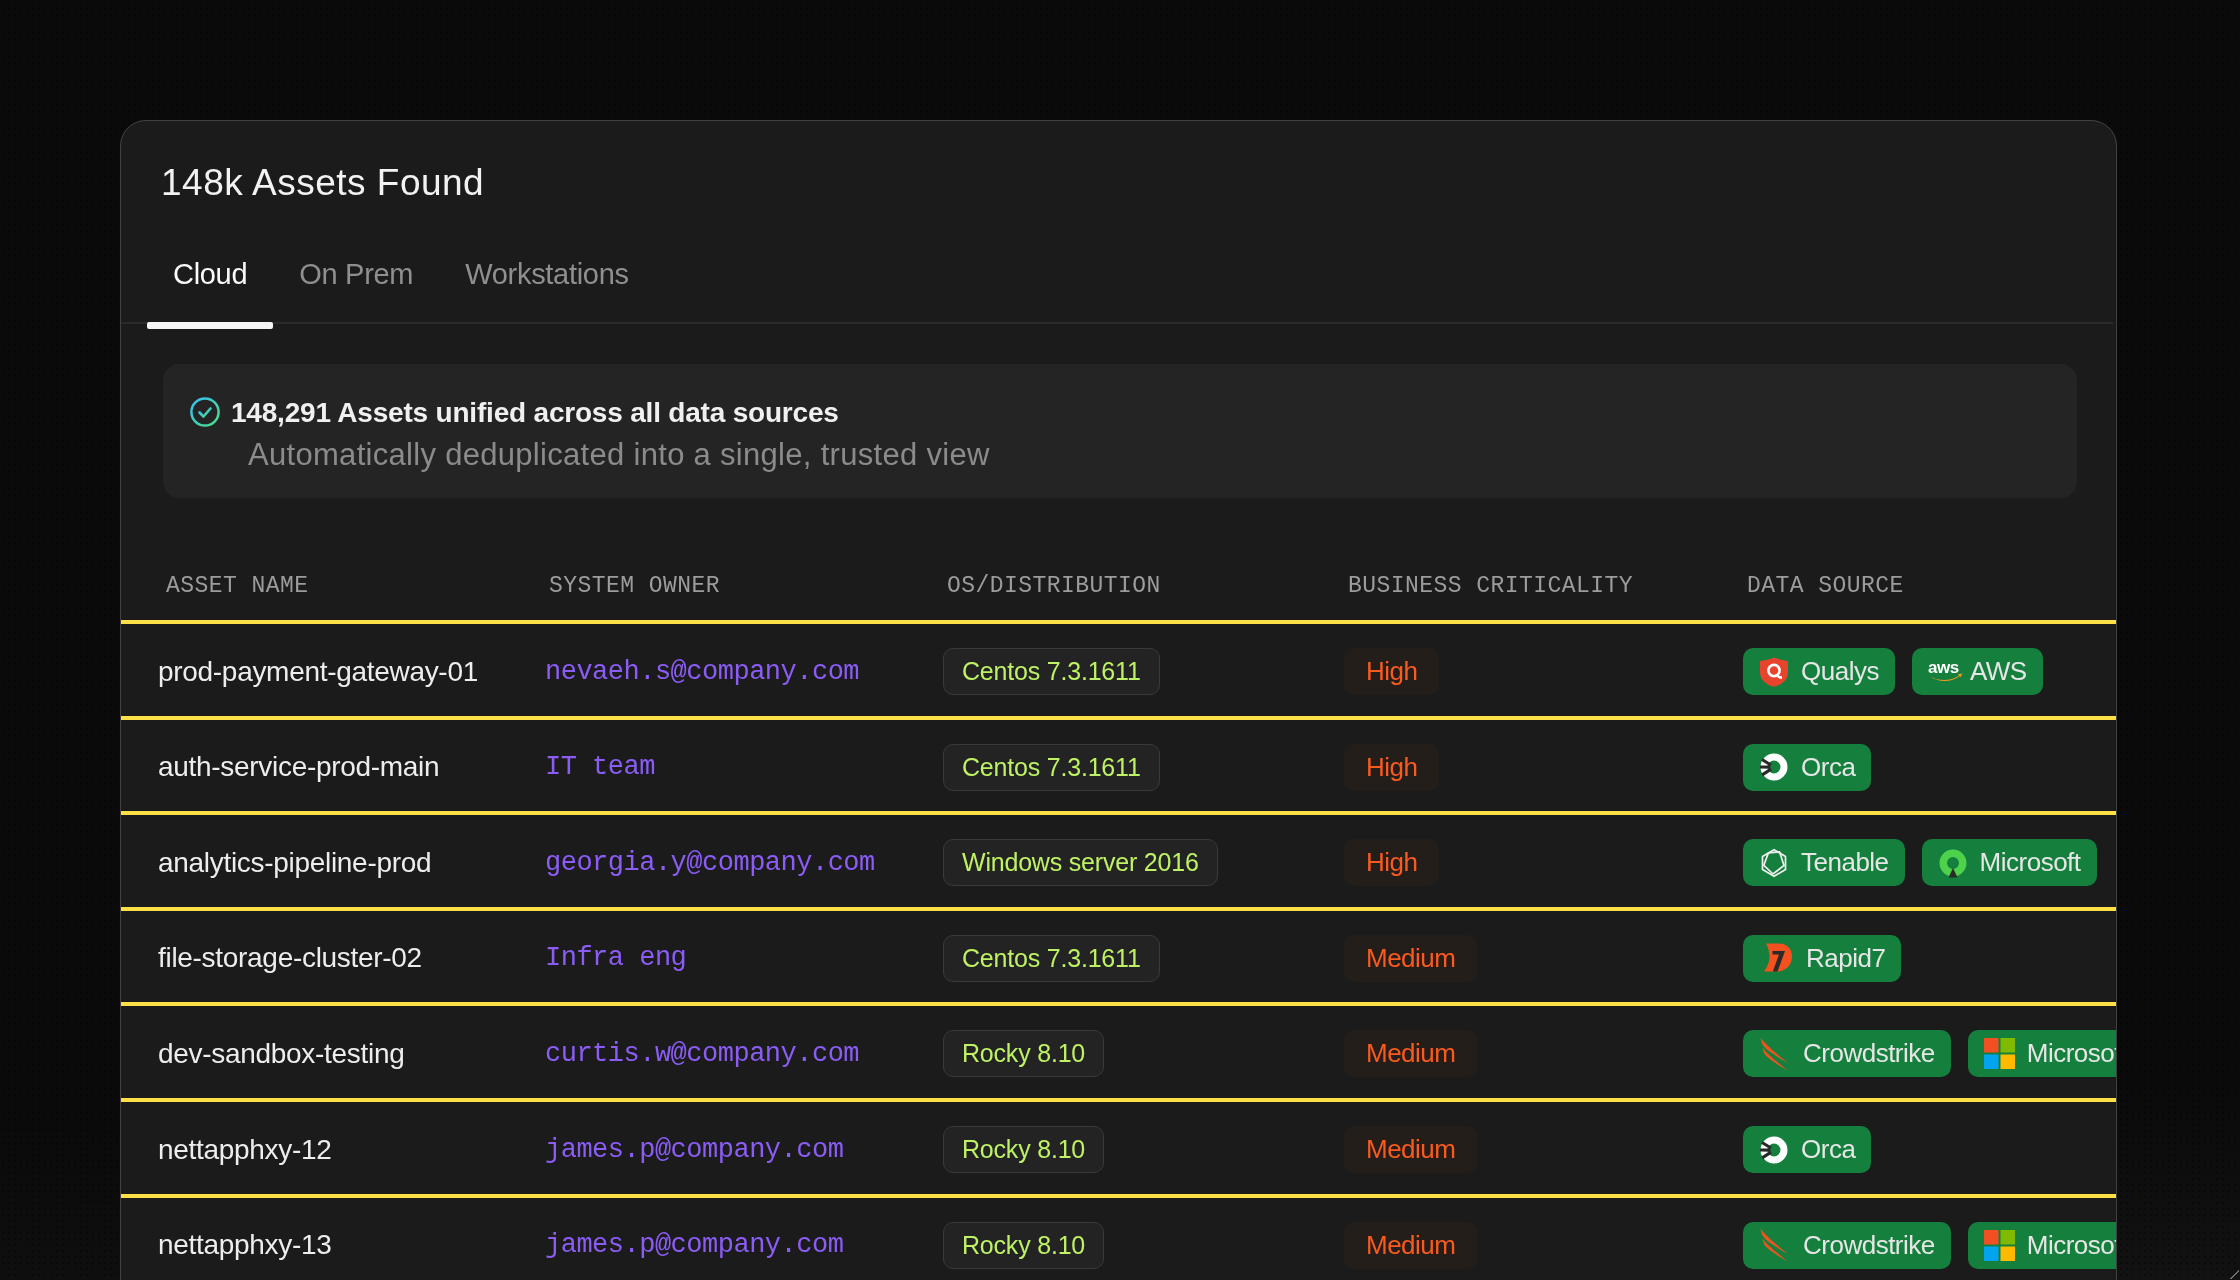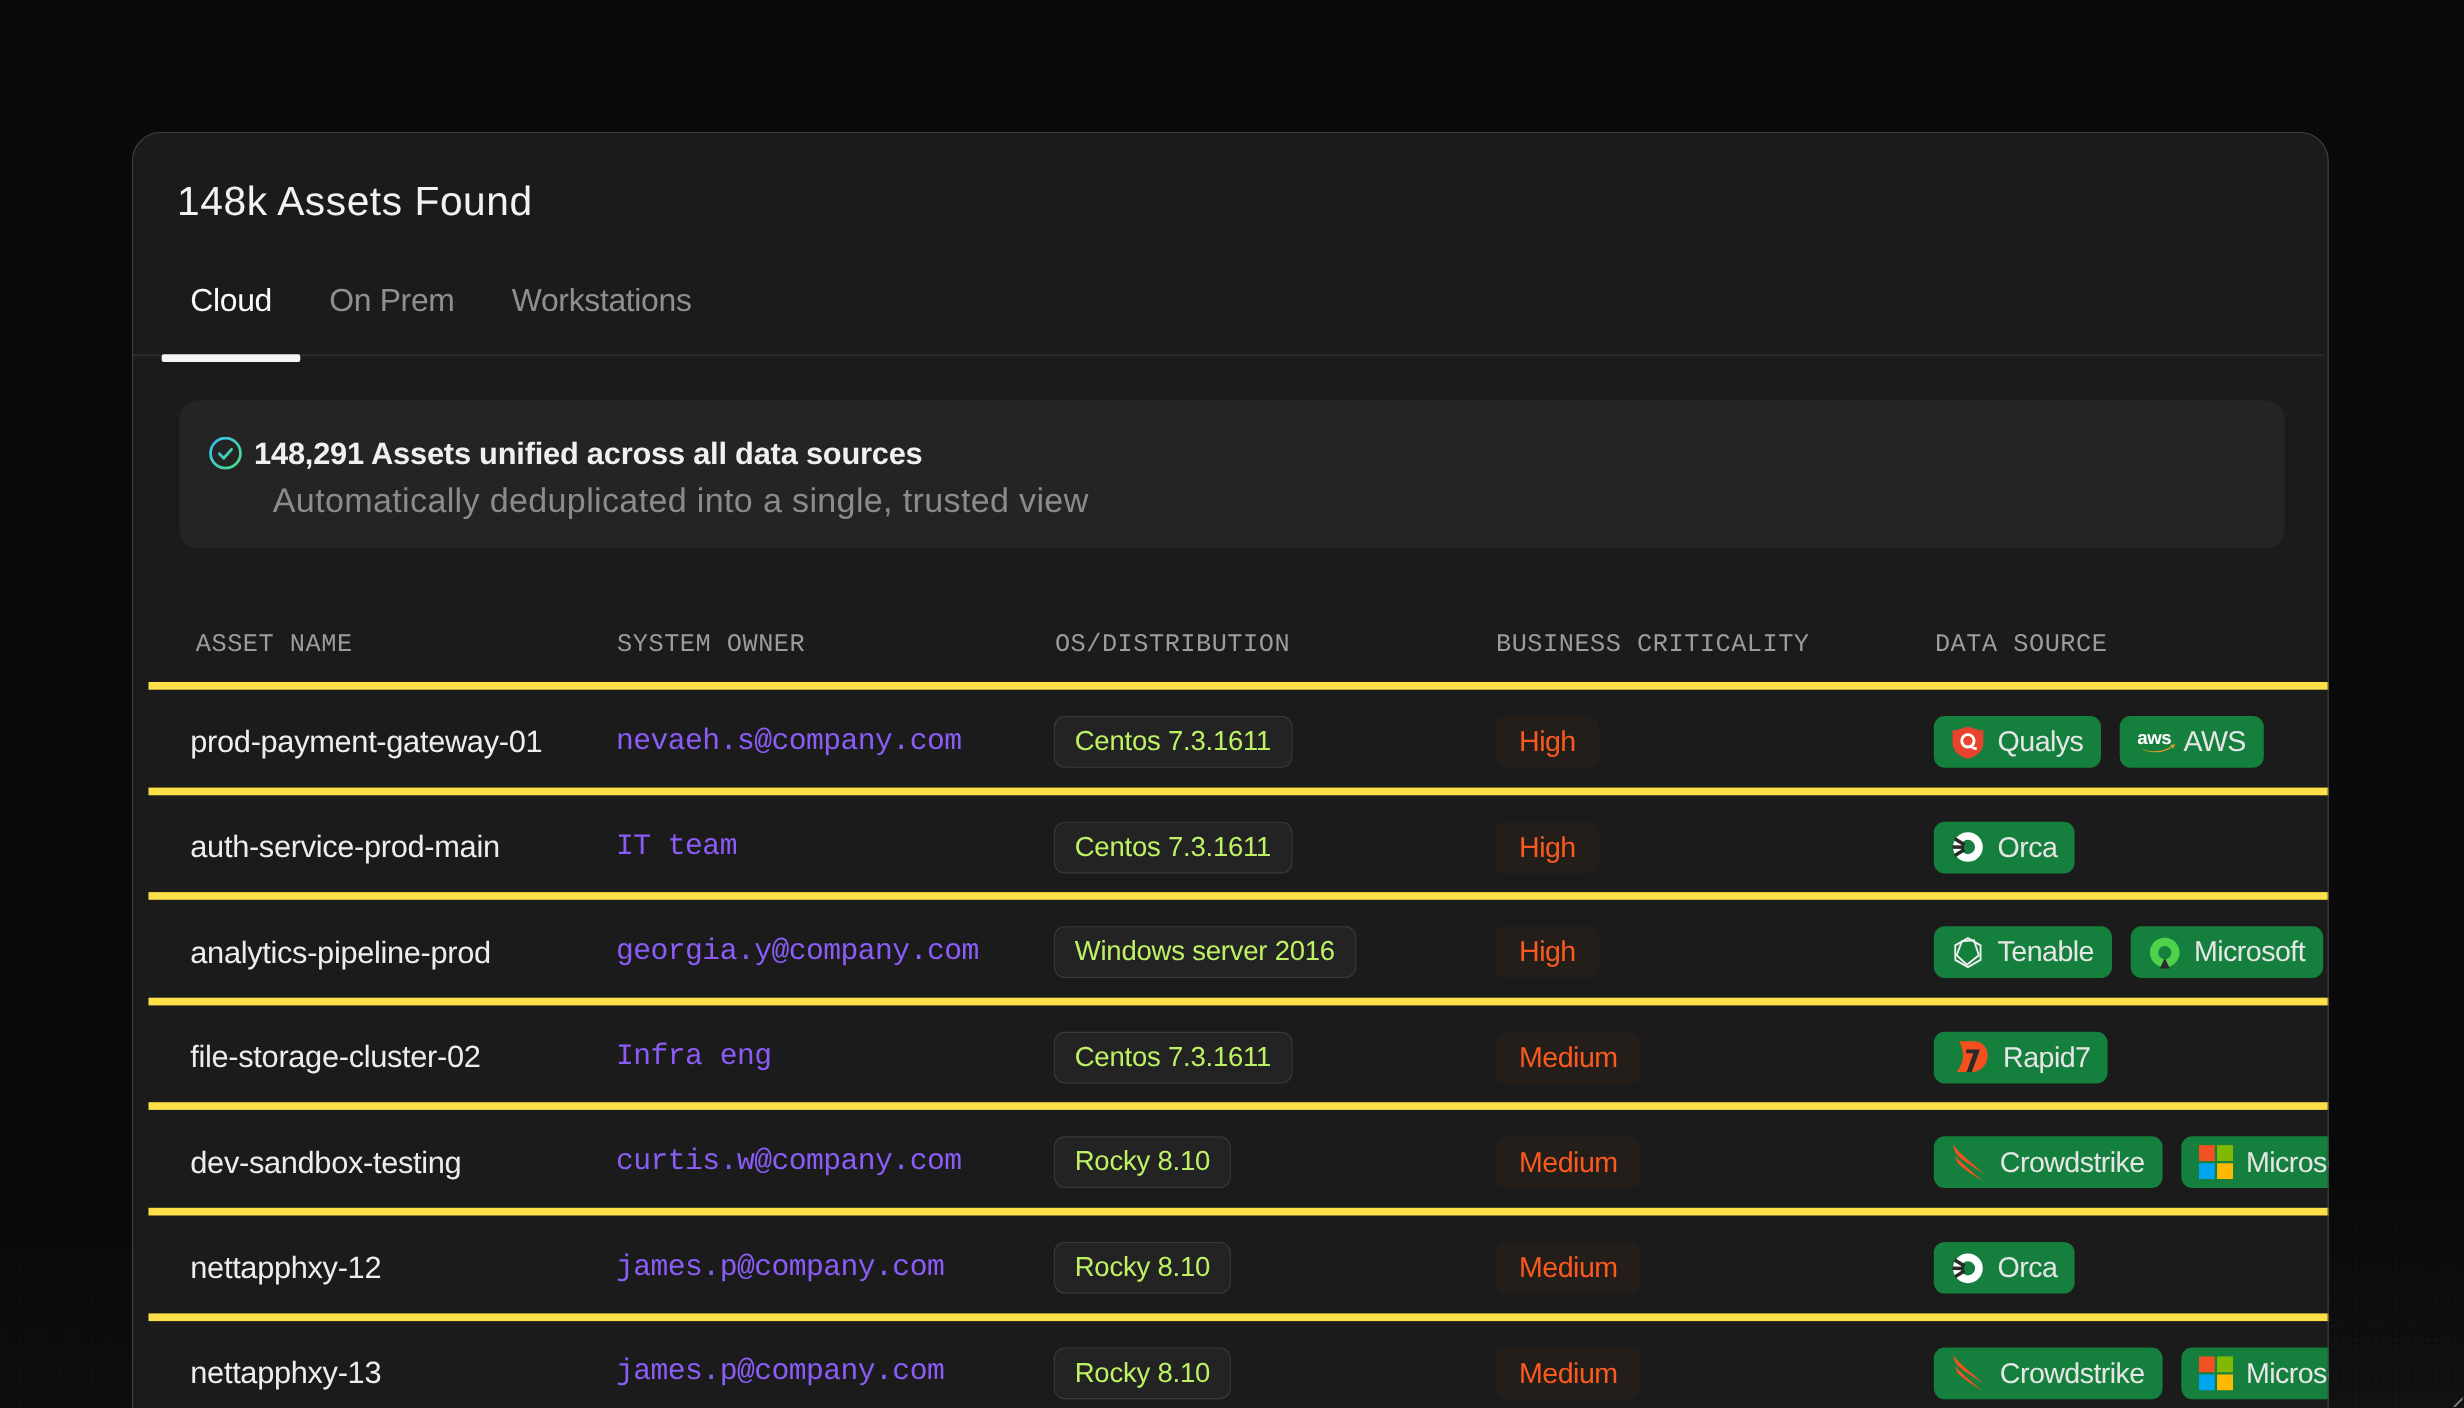--- a/index.html
+++ b/index.html
@@ -36,24 +36,24 @@
 .tab.active { color:#fafafa; }
 .tabline { position:absolute; left:0; top:202px; width:1993px; height:2px; background:#2a2a2a; }
 .tabind { position:absolute; left:27px; top:202px; width:126px; height:7px; background:#f5f5f5; border-radius:2px; }
 .banner {
   position:absolute; left:43px; top:244px; width:1914px; height:134px;
   background:#242424; border-radius:16px;
 }
 .bicon { position:absolute; left:27px; top:33px; }
 .btitle { position:absolute; left:68px; top:33px; font-size:28px; font-weight:bold; color:#f0f0f0; letter-spacing:-0.2px; }
 .bsub { position:absolute; left:85px; top:73px; font-size:31px; color:#8b8b8b; letter-spacing:0.3px; }
-.thead { position:absolute; left:16px; top:420px; width:1997px; height:80px; }
+.thead { position:absolute; left:4px; top:420px; width:1997px; height:80px; }
 .th { position:absolute; font-family:"Liberation Mono", monospace; font-size:23px; color:#9c9c9c; letter-spacing:0.45px; top:33px; }
 .rows { position:absolute; left:0; top:500px; width:1997px; }
-.row { position:absolute; left:15px; width:1997px; height:96px; border-top:7px solid #fde047; }
+.row { position:absolute; left:0; width:1997px; height:96px; border-top:4px solid #fde047; }
 .cell { position:absolute; top:0; height:95px; display:flex; align-items:center; }
 .c1 { left:38px; } .c2 { left:425px; } .c3 { left:823px; } .c4 { left:1224px; } .c5 { left:1623px; }
 .aname { font-size:28px; color:#ededed; letter-spacing:-0.3px; }
 .owner { font-size:27px; color:#8b5cf6; letter-spacing:-0.5px;font-family:Liberation Mono, monospace; }
 .ospill {
   height:47px; display:flex; align-items:center; padding:0 18px;
   background:#232323; border:1px solid #3a3a3a; border-radius:10px;
   font-size:25px; color:#bef264; letter-spacing:-0.2px;
 }
 .crit {

